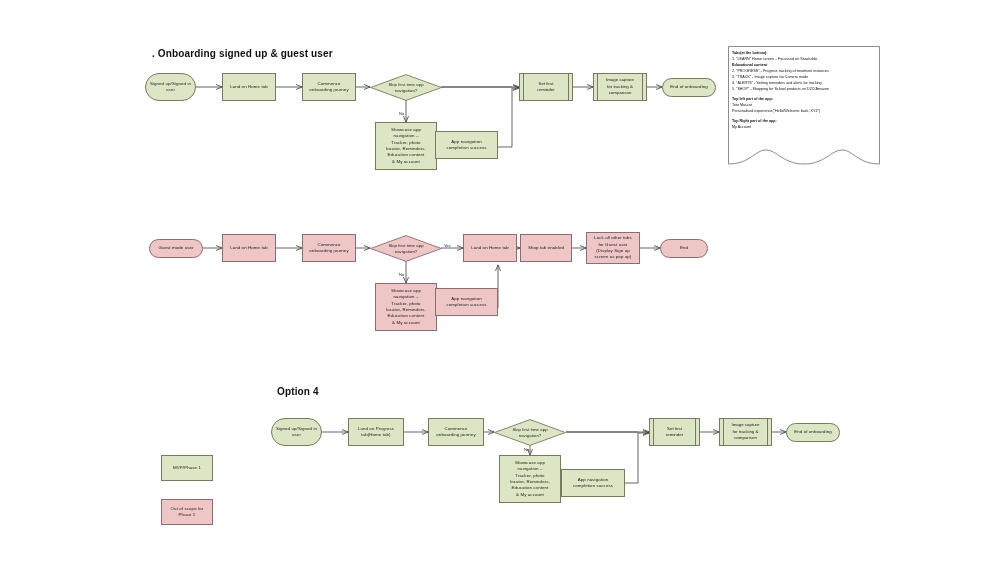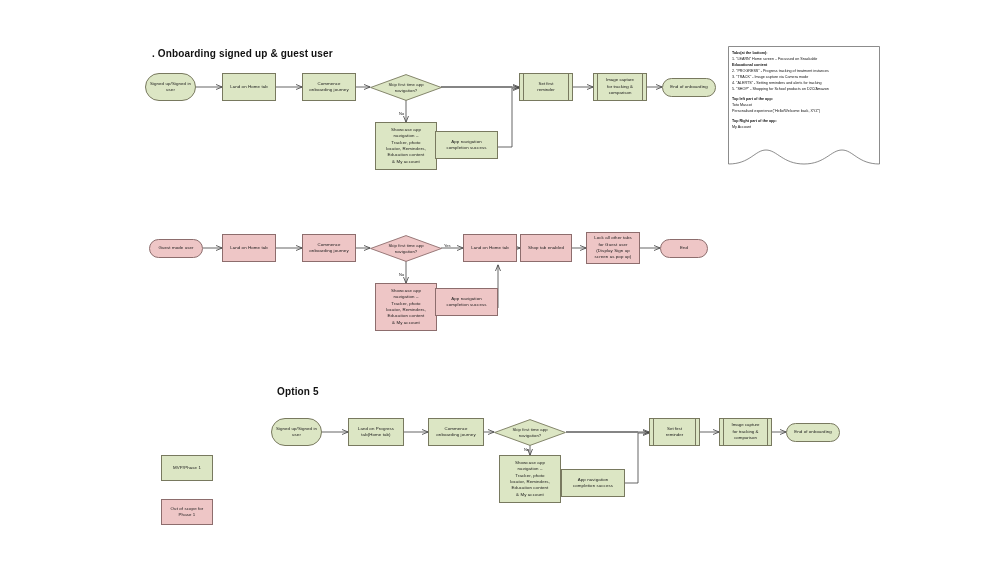--- a/index.html
+++ b/index.html
@@ -276,21 +276,21 @@
     <span class="txt">Lock all other tabs
 for Guest user
 (Display Sign up
 screen as pop up)</span>
   </div>
 
   <div class="node pink term" style="left:660px;top:239px;width:48px;height:19px;">
     <span class="txt">End</span>
   </div>
 
-  <div class="heading" style="left:277px;top:386px;">Option 5</div>
+  <div class="heading" style="left:277px;top:386px;">Option 4</div>
 
   <div class="node green term" style="left:271px;top:418px;width:51px;height:28px;">
     <span class="txt">Signed up/Signed in
 user</span>
   </div>
 
   <div class="node green" style="left:348px;top:418px;width:56px;height:28px;">
     <span class="txt">Land on Progress
 tab(Home tab)</span>
   </div>

